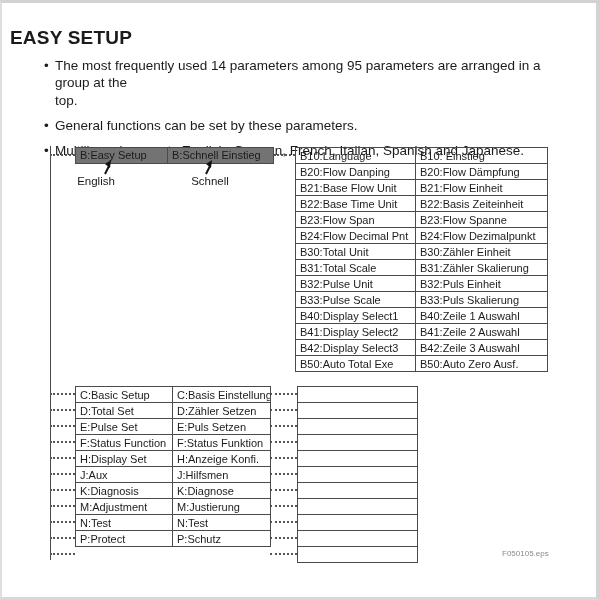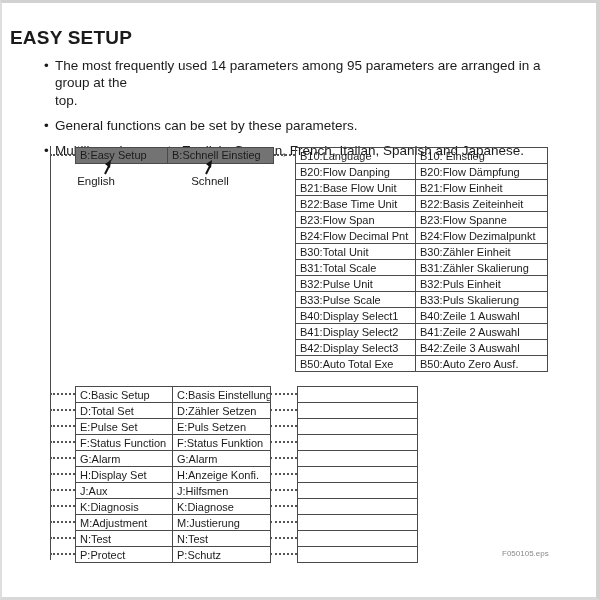--- a/index.html
+++ b/index.html
@@ -197,24 +197,20 @@
         </tr>
     <tr>
           <td>E:Pulse Set</td>
           <td>E:Puls Setzen</td>
         </tr>
     <tr>
           <td>F:Status Function</td>
           <td>F:Status Funktion</td>
         </tr>
     <tr>
-          <td>G:Alarm</td>
-          <td>G:Alarm</td>
-        </tr>
-    <tr>
           <td>H:Display Set</td>
           <td>H:Anzeige Konfi.</td>
         </tr>
     <tr>
           <td>J:Aux</td>
           <td>J:Hilfsmen</td>
         </tr>
     <tr>
           <td>K:Diagnosis</td>
           <td>K:Diagnose</td>

